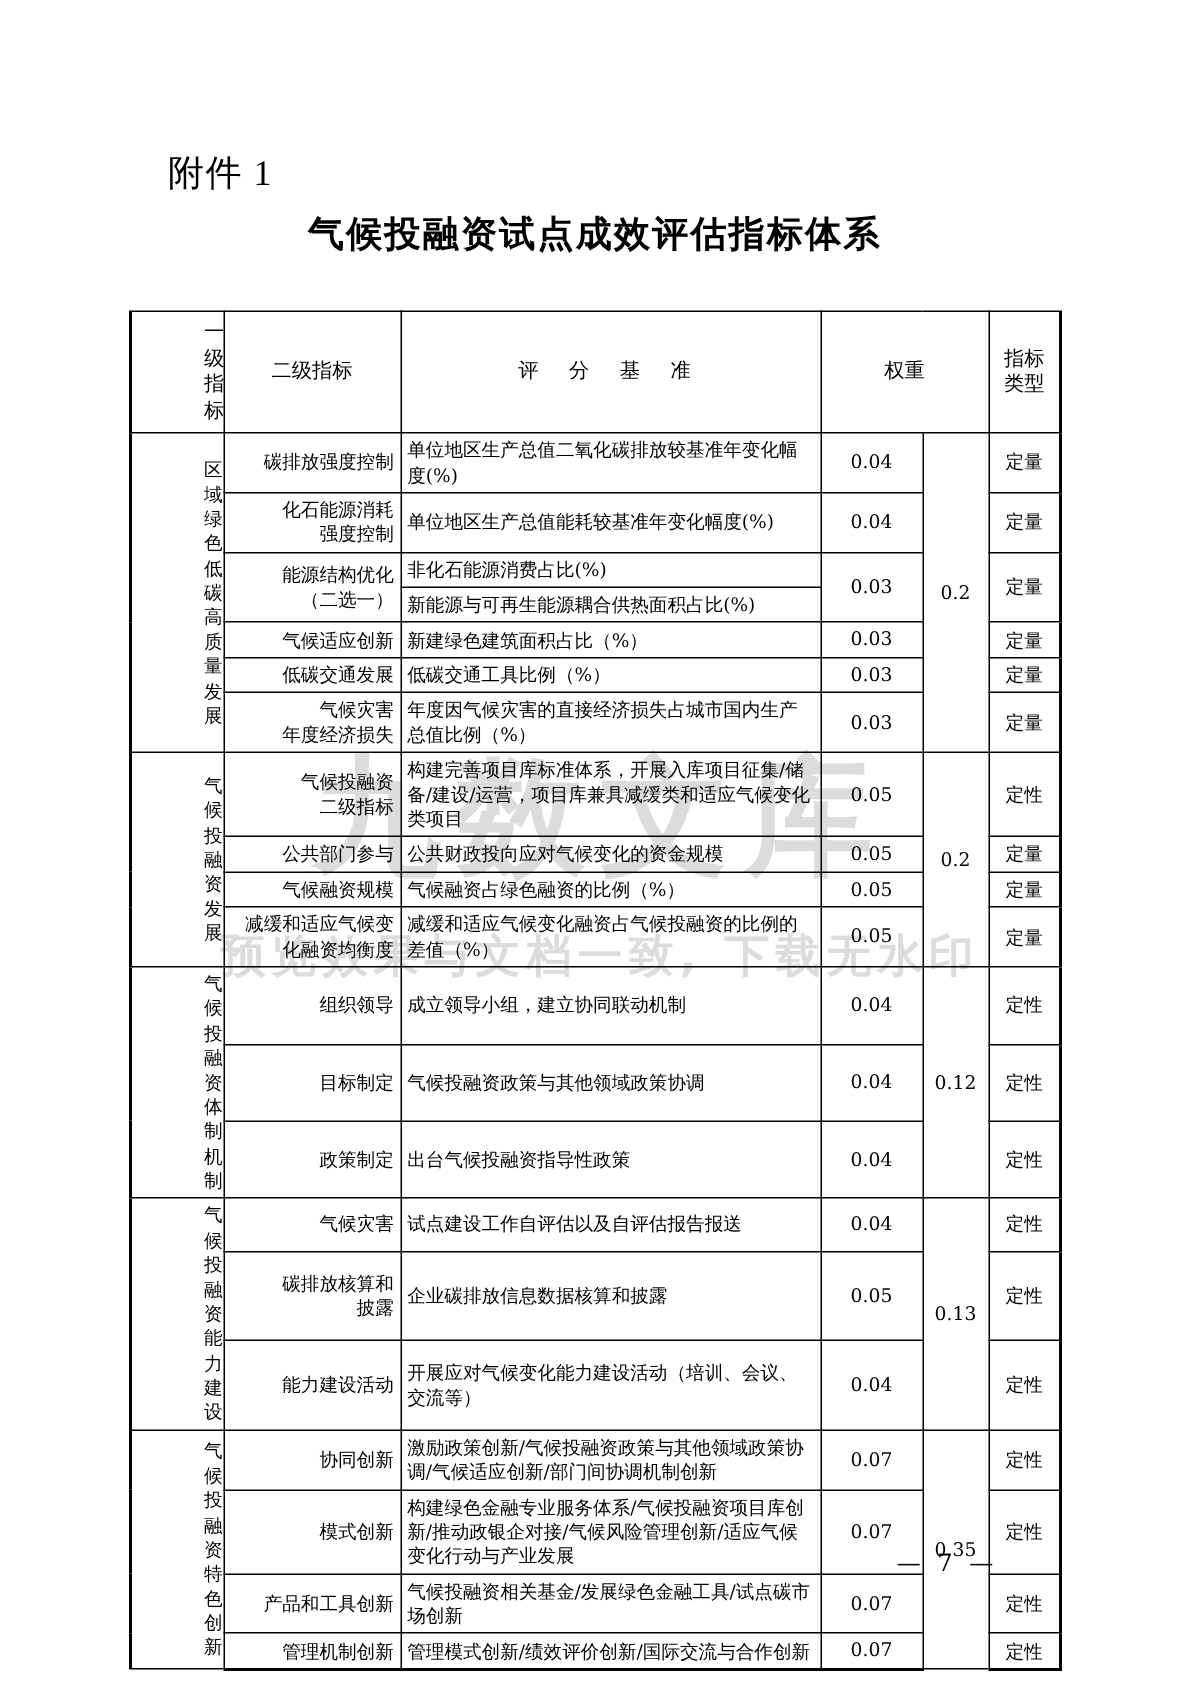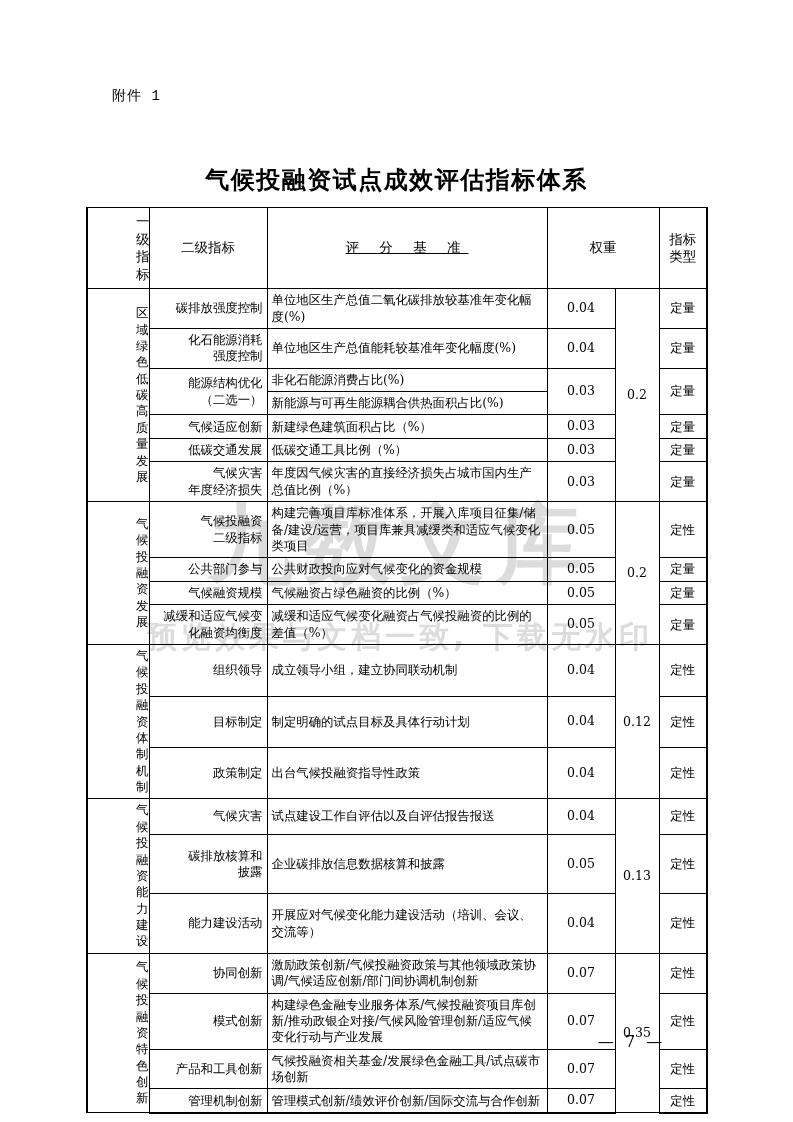--- a/index.html
+++ b/index.html
@@ -76,31 +76,31 @@
 
   
   .content {
     position: relative;
     z-index: 10;
   }
 
   .attachment-label {
     position: absolute;
     left: 112px;
-    top: 87px;
-    font-size: 14px;
-    font-family: Liberation Mono, monospace;
+    top: 99px;
+    font-size: 24px;
+    font-family: Liberation Serif, serif;
     letter-spacing: 1px;
     white-space: nowrap;
   }
 
   .doc-title {
     position: absolute;
     left: 0;
-    top: 164px;
+    top: 140px;
     width: 793px;
     text-align: center;
     font-size: 24px;
     font-weight: bold;
     font-family: "DejaVu Sans", "Liberation Sans", sans-serif;
     letter-spacing: 1.5px;
   }
 
   
   .tbl-wrap {
@@ -133,21 +133,21 @@
   table.matrix td.edge-l { border-left: 2.4px solid #000; padding-left: 48px; }
   table.matrix td.edge-r { border-right: 2.4px solid #000; }
 
   .c-lvl1   { width: 62px;  text-align: center; }
   .c-lvl2   { width: 118px; text-align: right; }
   .c-crit   { width: 280px; text-align: left; }
   .c-wt     { width: 68px;  text-align: center; }
   .c-gwt    { width: 44px;  text-align: center; }
   .c-type   { width: 48px;  text-align: center; }
 
-  .hdr-spaced { letter-spacing: 8px; padding-left: 8px; text-decoration: underline; }
+  .hdr-spaced { letter-spacing: 8px; padding-left: 8px; }
   .two-line { line-height: 1.3; }
   .num { font-family: "DejaVu Serif", "Liberation Serif", serif; font-size: 12.5px; }
 
   .sec-gap td { border-top: 1.8px solid #000; }
 
   
   .page-footer {
     position: absolute;
     left: 0;
     top: 1032px;
@@ -272,21 +272,21 @@
             <tr class="sec-gap">
               <td class="c-lvl1 edge-l" rowspan="3"><span>气候投</span><br><span>融资体</span><br><span>制机制</span></td>
               <td class="c-lvl2"><span>组织领导</span></td>
               <td class="c-crit">成立领导小组，建立协同联动机制</td>
               <td class="c-wt num">0.04</td>
               <td class="c-gwt num" rowspan="3">0.12</td>
               <td class="c-type edge-r">定性</td>
             </tr>
             <tr>
               <td class="c-lvl2"><span>目标制定</span></td>
-              <td class="c-crit">制定明确的试点目标及具体行动计划</td>
+              <td class="c-crit">气候投融资政策与其他领域政策协调</td>
               <td class="c-wt num">0.04</td>
               <td class="c-type edge-r">定性</td>
             </tr>
             <tr>
               <td class="c-lvl2"><span>政策制定</span></td>
               <td class="c-crit">出台气候投融资指导性政策</td>
               <td class="c-wt num">0.04</td>
               <td class="c-type edge-r">定性</td>
             </tr>
             <tr class="sec-gap">

